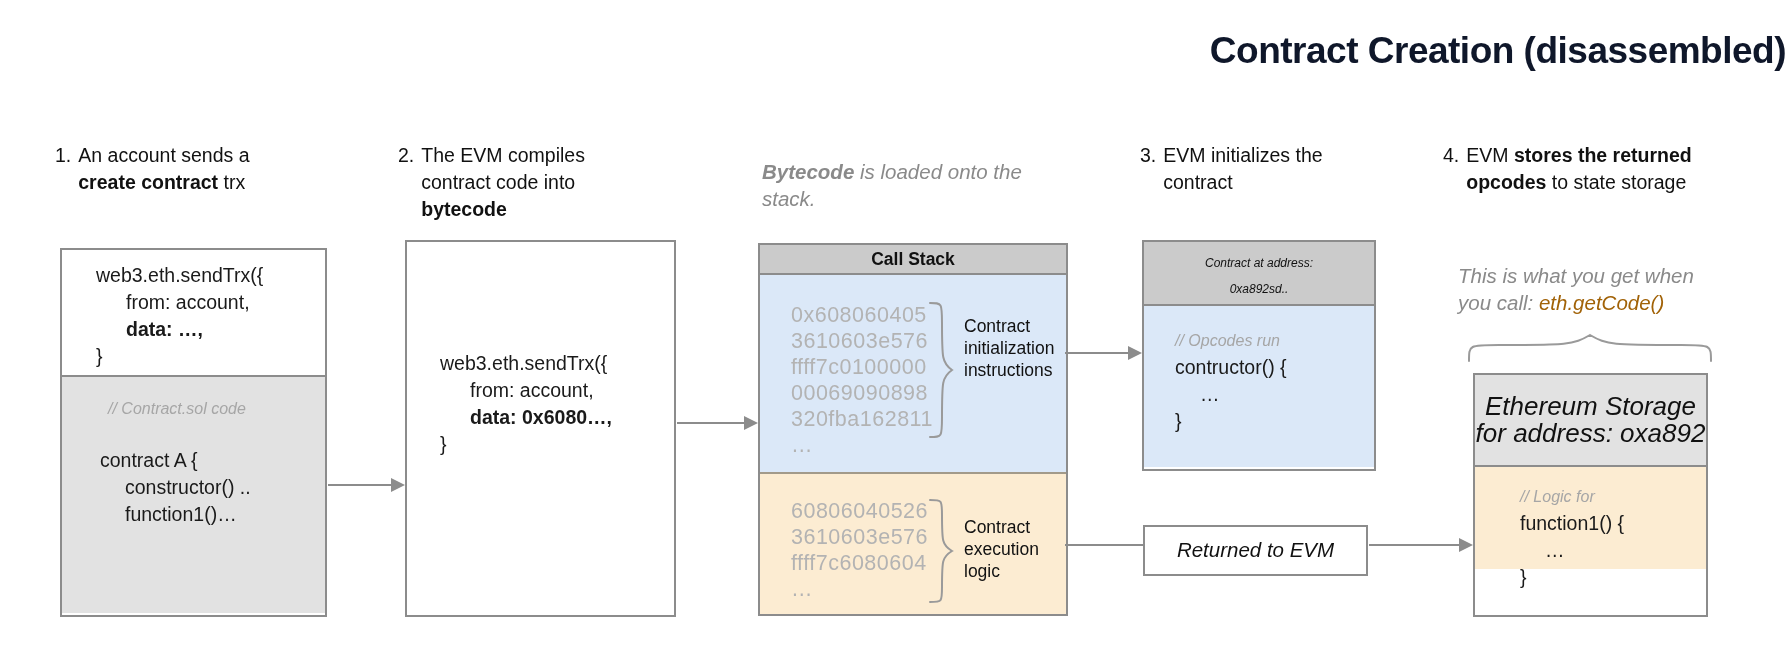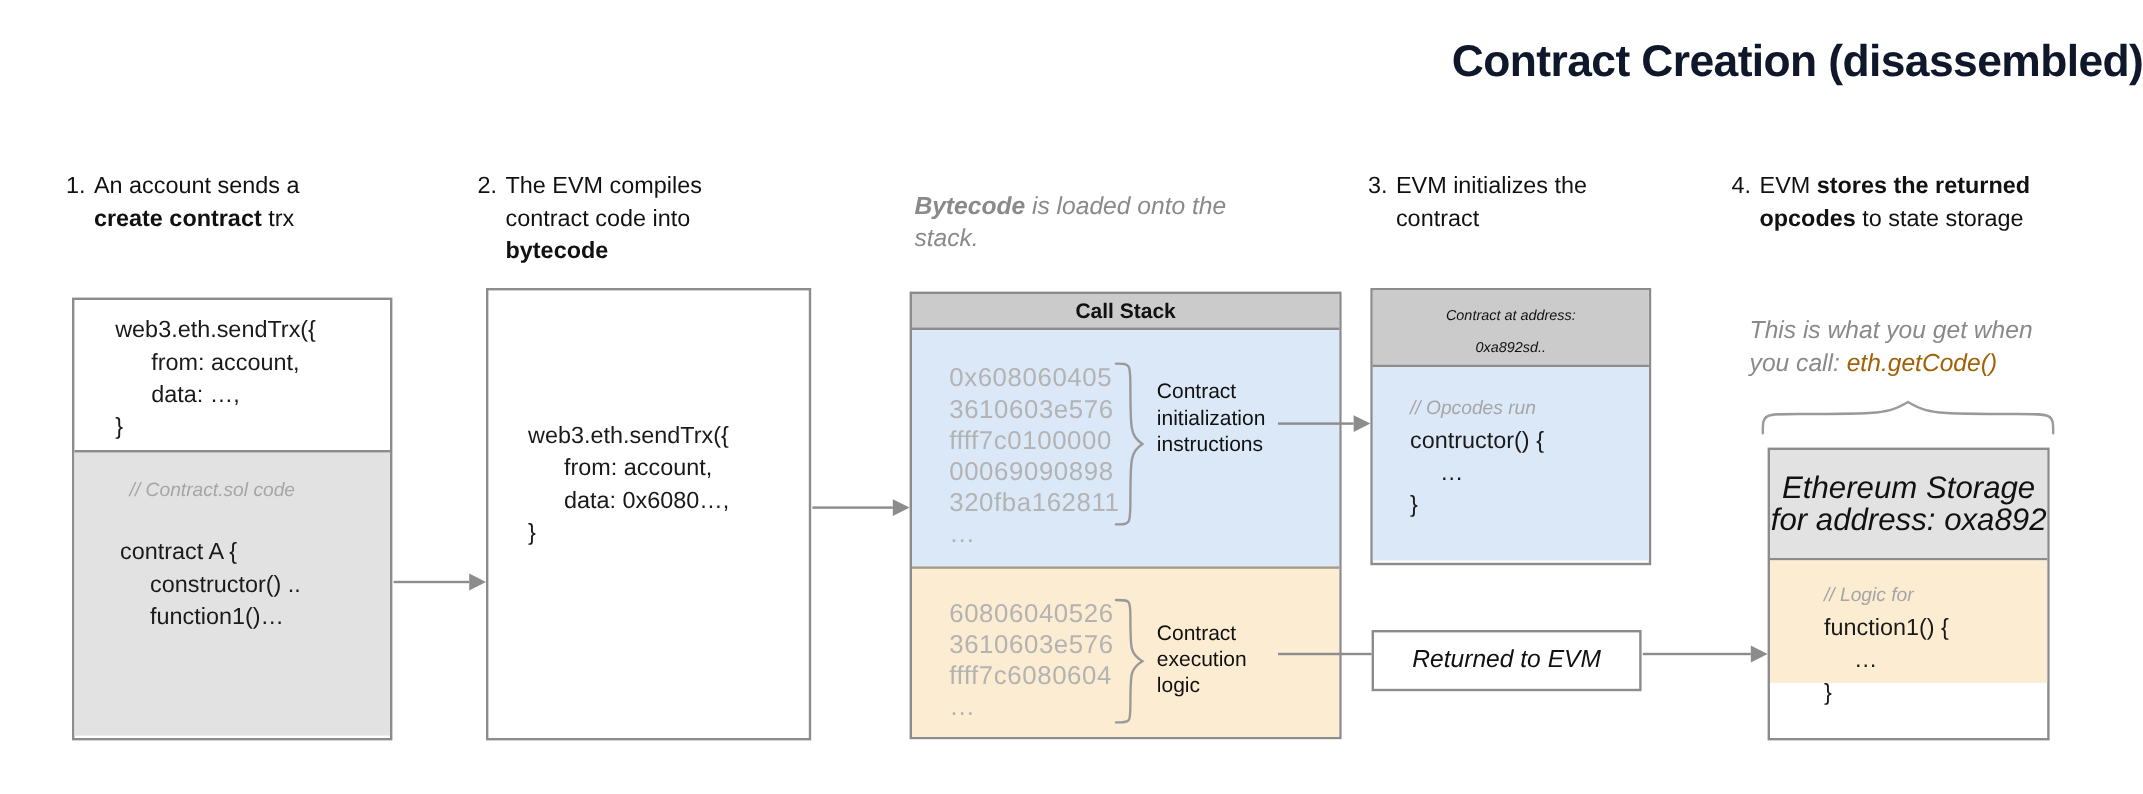--- a/index.html
+++ b/index.html
@@ -16,34 +16,34 @@
   .step-h{position:absolute;font-size:19.5px;line-height:27px;display:flex;gap:7px;}
   .step-h b{font-weight:bold;}
 
   .note{position:absolute;font-style:italic;font-size:20.5px;line-height:27px;color:var(--note-gray);}
   .note b{font-weight:bold;}
   .note .blacktxt{color:#a16207;}
 
   .box{position:absolute;border:2px solid var(--border-gray);background:#fff;}
   .code{font-size:19.5px;line-height:27px;color:#1a1a1a;}
   .code .ind{padding-left:30px;}
-  .code .bold{font-weight:normal;}
+  .code .bold{font-weight:bold;}
   .comment{font-style:italic;color:#a6a6a6;font-size:16px;line-height:27px;}
 
   #box1{left:60px;top:248px;width:267px;height:369px;}
   #box1 .top{height:125px;padding:12px 0 0 34px;}
   #box1 .bottom{border-top:2px solid var(--border-gray);background:var(--light-gray);
                 height:238px;padding:18px 16px 0 38px;}
   #box1 .bottom .comment{margin-left:8px;margin-bottom:25px;}
   #box1 .sol .ind{padding-left:25px;}
 
   #box2{left:405px;top:240px;width:271px;height:377px;}
   #box2 .code{margin:108px 0 0 33px;}
 
-  #callstack{left:758px;top:243px;width:360px;height:373px;display:flex;flex-direction:column;background:#fff;}
+  #callstack{left:758px;top:243px;width:310px;height:373px;display:flex;flex-direction:column;background:#fff;}
   .cs-header{height:30px;background:var(--header-gray);border-bottom:2px solid var(--border-gray);
              text-align:center;font-weight:bold;font-size:17.5px;line-height:28px;}
   .cs-blue{height:197px;background:var(--blue);position:relative;padding:27px 0 0 31px;}
   .cs-orange{flex:1;background:var(--orange);border-top:2px solid #a29a8a;position:relative;padding:24px 0 0 31px;}
   .cs-code{font-size:21.5px;line-height:26px;color:var(--code-gray);letter-spacing:0.5px;}
   .brace-v{position:absolute;}
   .cs-label{position:absolute;font-size:17.5px;line-height:22px;color:#111;width:114px;}
 
   #box3{left:1142px;top:240px;width:234px;height:231px;}
   .box3-header{height:64px;background:var(--header-gray);border-bottom:2px solid var(--border-gray);

